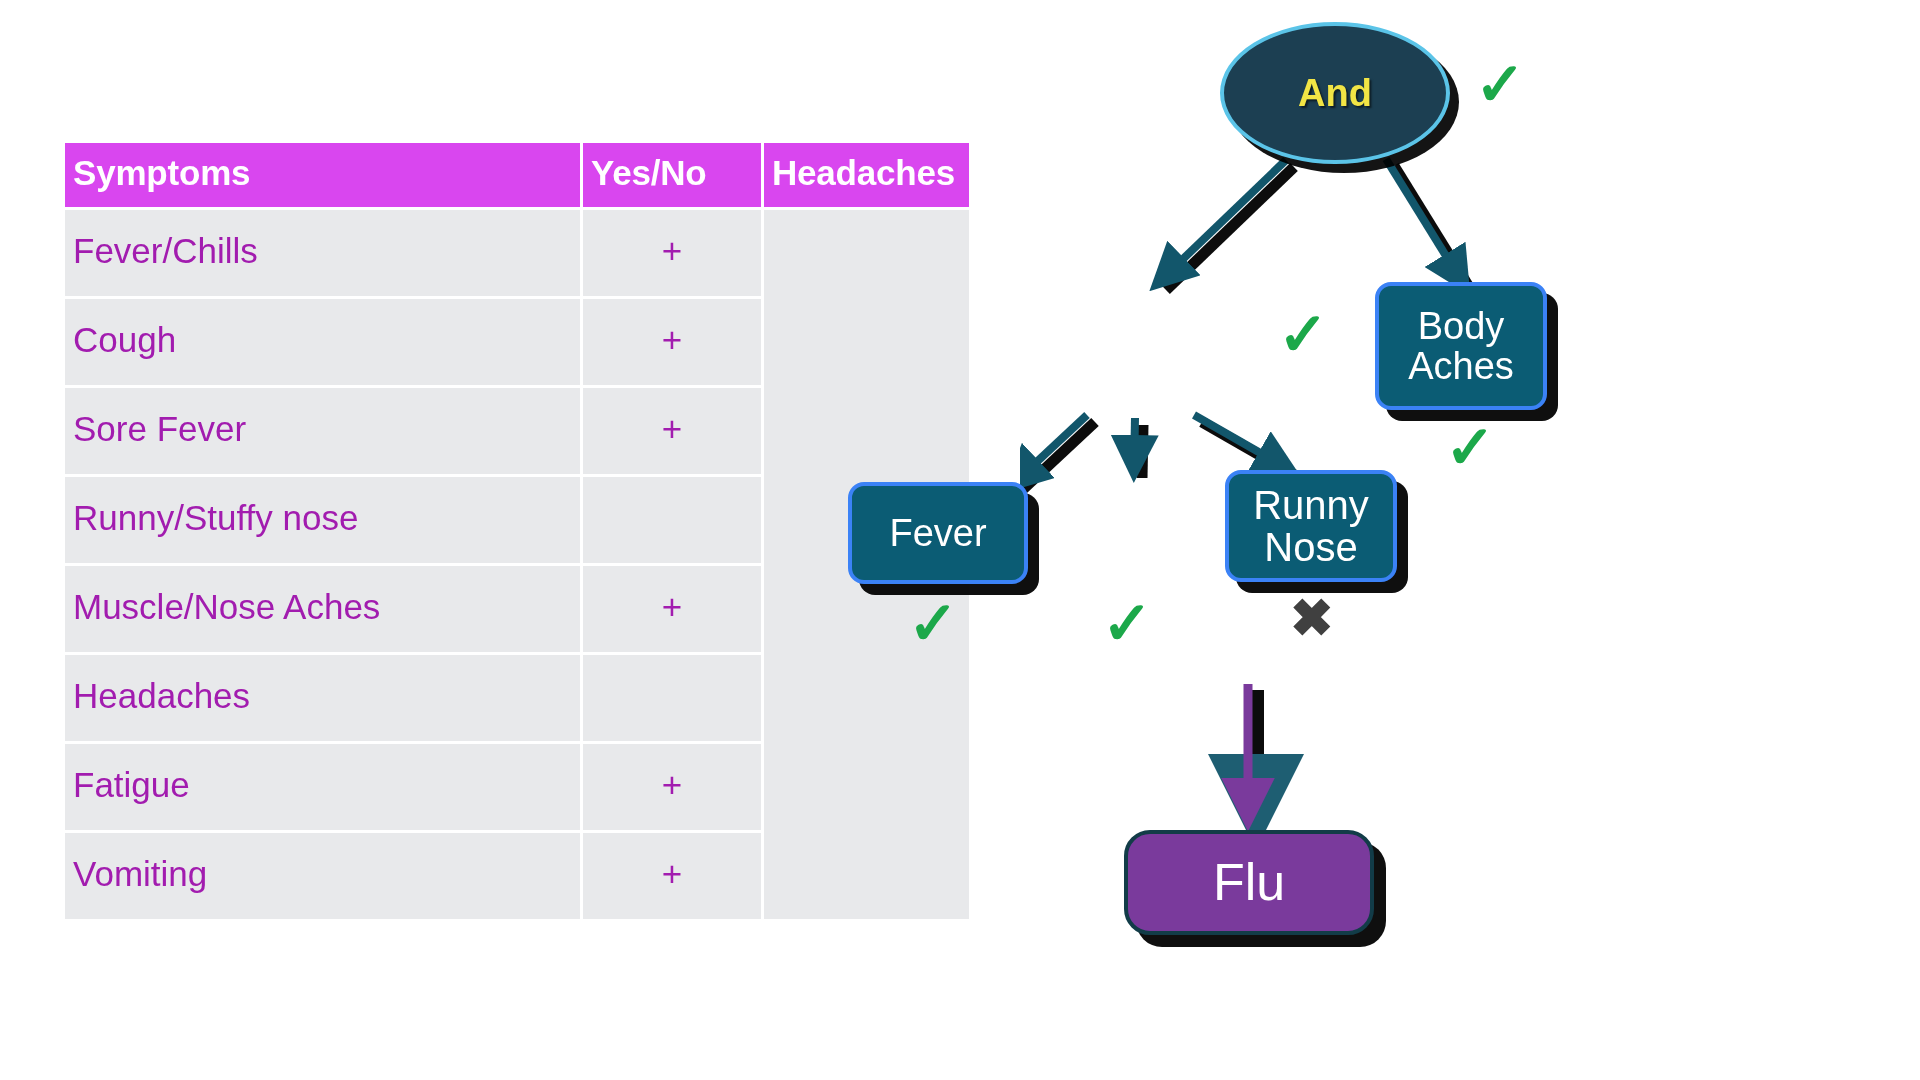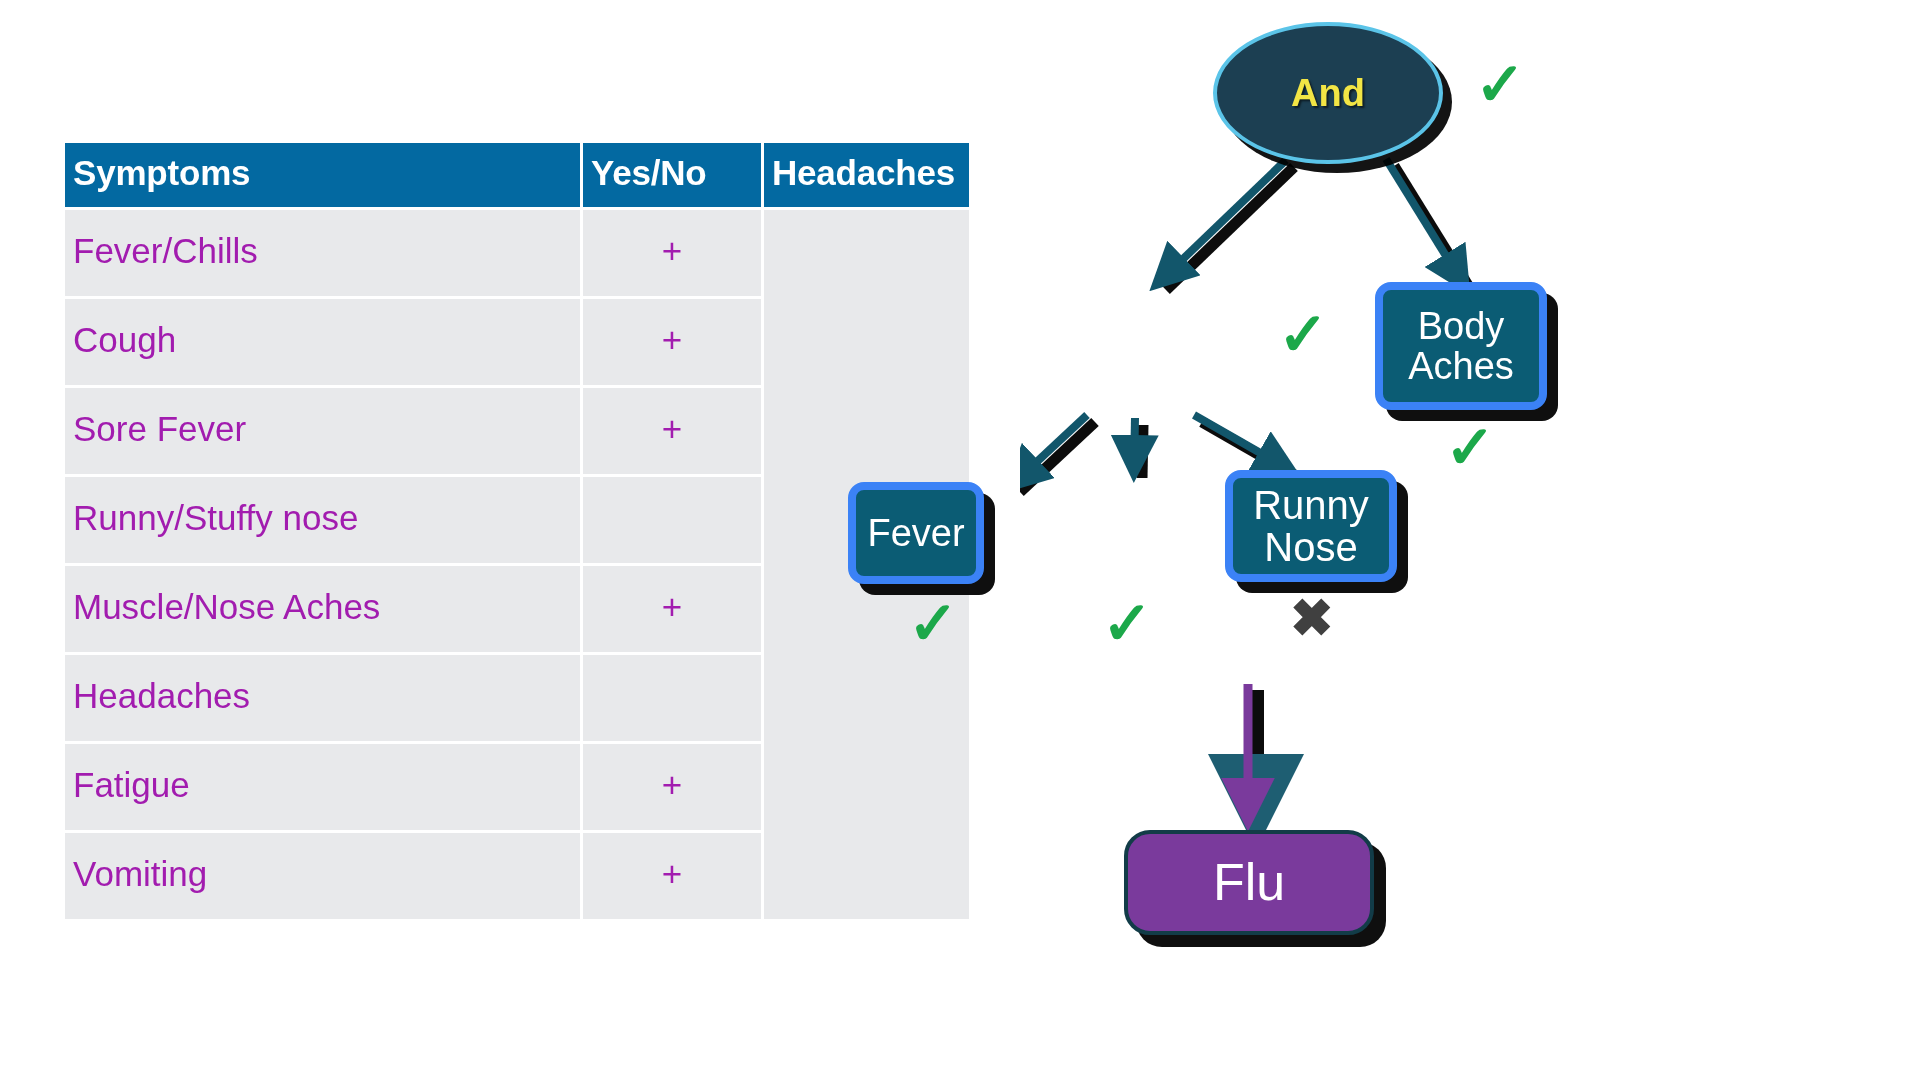--- a/index.html
+++ b/index.html
@@ -32,21 +32,21 @@
     border-spacing: 3px;
     width: 910px;
     table-layout: fixed;
   }
 
   table.symptom-table col.c-sym  { width: 515px; }
   table.symptom-table col.c-yn   { width: 178px; }
   table.symptom-table col.c-diag { width: 205px; }
 
   table.symptom-table th {
-    background: #0369a1;
+    background: #d946ef;
     color: #ffffff;
     font-size: 35px;
     font-weight: bold;
     text-align: left;
     padding: 6px 8px 10px 8px;
     height: 48px;
     vertical-align: middle;
     letter-spacing: -0.2px;
   }
 
@@ -101,40 +101,40 @@
     border-radius: 50% / 50%;
     color: #F2E545;
     font-weight: bold;
     box-shadow: 9px 9px 0 rgba(0,0,0,0.92);
     text-shadow: 2px 2px 2px rgba(0,0,0,0.55);
   }
 
   
   .node.leaf {
     background: #0B5C74;
-    border: 8px solid #3b82f6;
+    border: 4px solid #3b82f6;
     border-radius: 16px;
     color: #ffffff;
     font-weight: normal;
     box-shadow: 11px 11px 0 rgba(0,0,0,0.94);
   }
 
   
   .node.result {
     background: #7A3A9C;
     border: 4px solid #123C48;
     border-radius: 26px;
     color: #ffffff;
     font-weight: normal;
     box-shadow: 12px 12px 0 rgba(0,0,0,0.94);
   }
 
-  #node-and      { left: 193px; top: 22px;  width: 230px; height: 142px; font-size: 38px; }
+  #node-and      { left: 200px; top: 22px;  width: 230px; height: 142px; font-size: 38px; }
   #node-atleast2 { left: 13px;  top: 283px; width: 230px; height: 135px; font-size: 38px; }
-  #node-fever    { left: -172px; top: 482px; width: 136px; height: 102px; font-size: 38px; }
+  #node-fever    { left: -172px; top: 482px; width: 180px; height: 102px; font-size: 38px; }
   #node-sore     { left: 22px;  top: 470px; width: 172px; height: 112px; font-size: 38px; }
   #node-runny    { left: 205px; top: 470px; width: 172px; height: 112px; font-size: 40px; }
   #node-body     { left: 355px; top: 282px; width: 172px; height: 128px; font-size: 38px; }
   #node-flu      { left: 104px; top: 830px; width: 250px; height: 105px; font-size: 52px; }
 
   .mark {
     position: absolute;
     font-weight: bold;
     line-height: 1;
     user-select: none;

